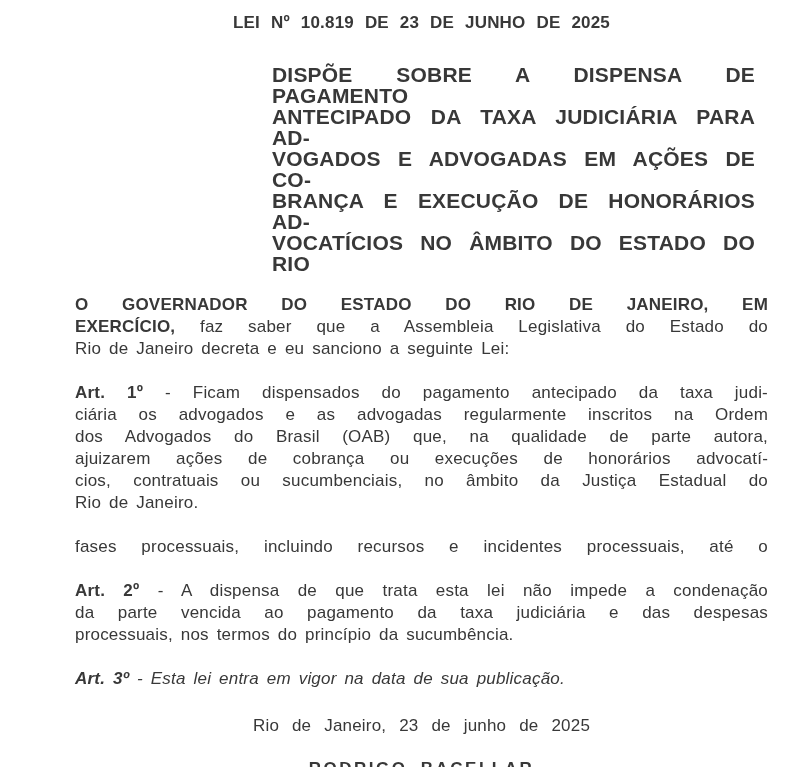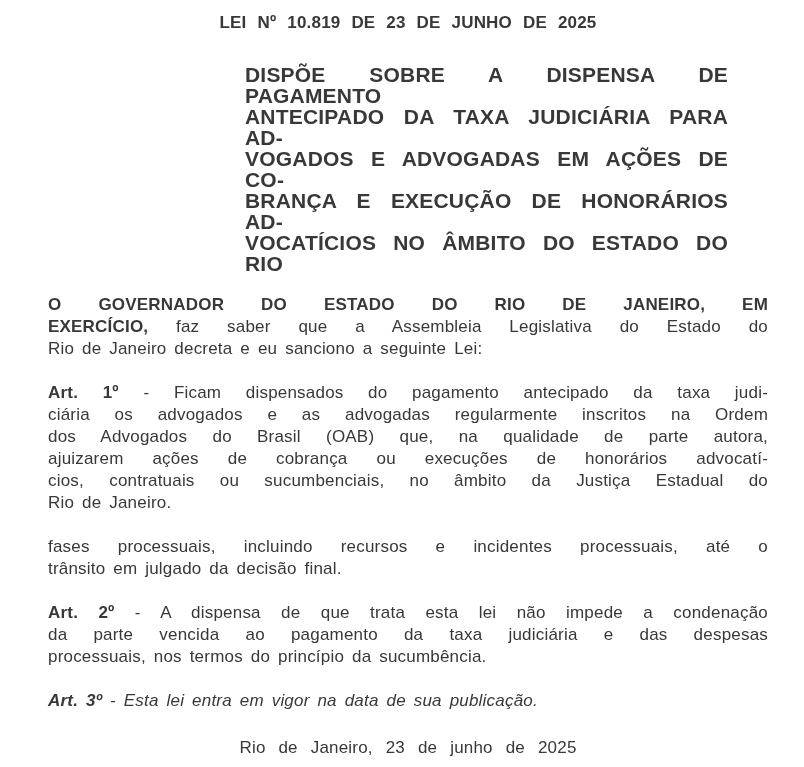--- a/index.html
+++ b/index.html
@@ -11,21 +11,21 @@
     width: 804px;
     height: 767px;
     overflow: hidden;
     font-family: "Liberation Sans", sans-serif;
     color: #383838;
   }
   .page {
     box-sizing: border-box;
     width: 804px;
     height: 767px;
-    padding: 13px 36px 0 48px;
+    padding: 13px 36px 0 75px;
     background: #ffffff;
     word-spacing: 3px;
     letter-spacing: 0.2px;
     font-size: 17px;
   }
   .title {
     text-align: center;
     font-weight: bold;
     font-size: 17px;
     line-height: 20px;
@@ -111,21 +111,20 @@
     </div>
     <div class="jline">ciária os advogados e as advogadas regularmente inscritos na Ordem</div>
     <div class="jline">dos Advogados do Brasil (OAB) que, na qualidade de parte autora,</div>
     <div class="jline">ajuizarem ações de cobrança ou execuções de honorários advocatí-</div>
     <div class="jline">cios, contratuais ou sucumbenciais, no âmbito da Justiça Estadual do</div>
     <div class="lline">Rio de Janeiro.</div>
   </div>
 
   <div class="para">
     <div class="jline">fases processuais, incluindo recursos e incidentes processuais, até o</div>
-    <div class="lline">trânsito em julgado da decisão final.</div>
   </div>
 
   <div class="para">
     <div class="jline">
       <b>Art. 2º</b>
       <span>- A dispensa de que trata esta lei não impede a condenação</span>
     </div>
     <div class="jline">da parte vencida ao pagamento da taxa judiciária e das despesas</div>
     <div class="lline">processuais, nos termos do princípio da sucumbência.</div>
   </div>

